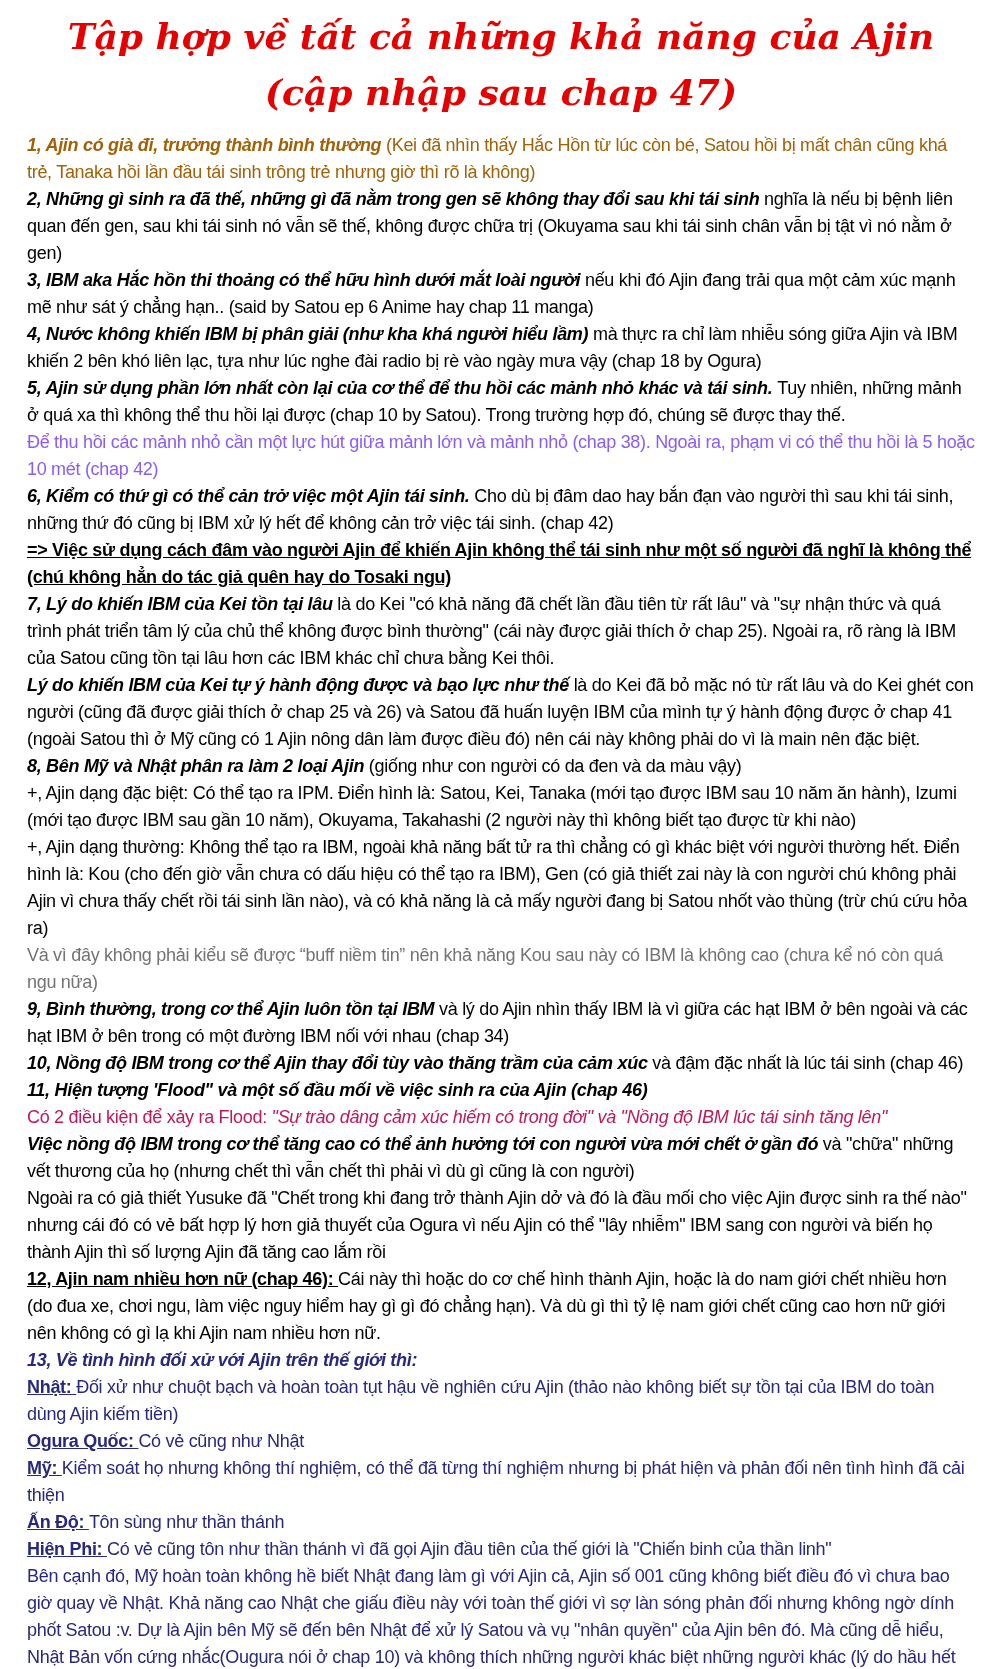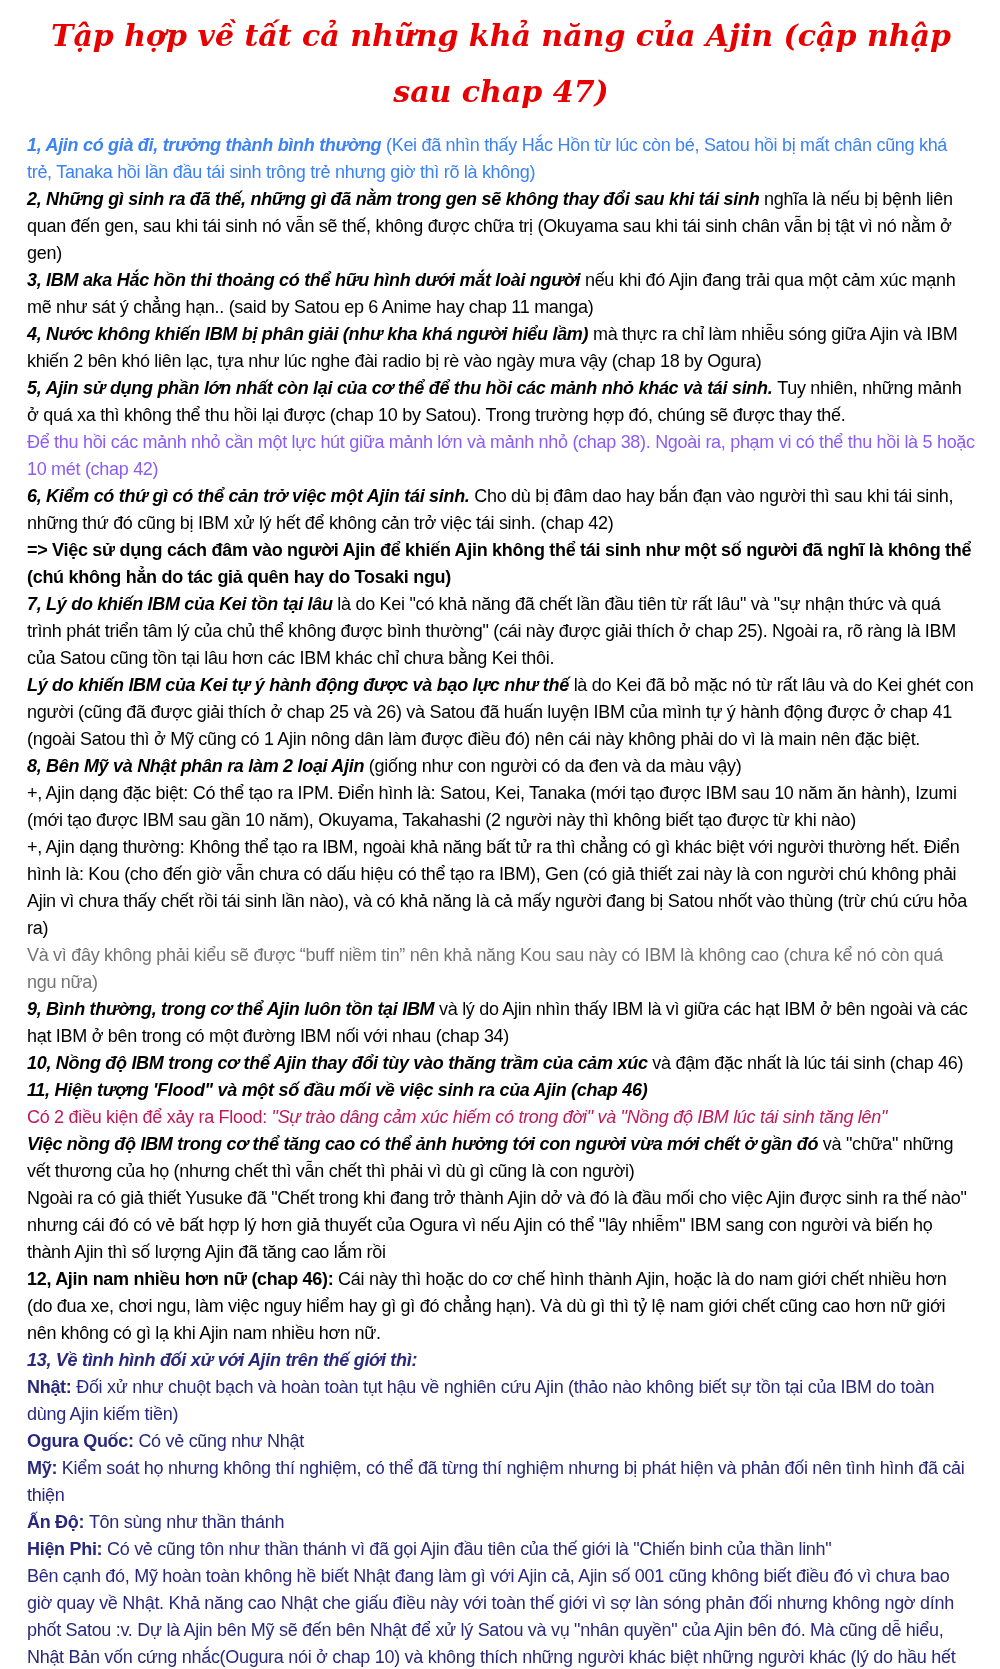--- a/index.html
+++ b/index.html
@@ -12,40 +12,40 @@
     font-family: "Liberation Sans", sans-serif;
     font-size: 18px;
     letter-spacing: -0.3px;
     line-height: 27px;
     color: #000000;
   }
   .title {
     font-family: "DejaVu Serif", serif;
     font-style: italic;
     font-weight: bold;
-    font-size: 30px;
+    font-size: 36px;
     line-height: 56px;
     text-align: center;
     margin: 0 0 12px 0;
     letter-spacing: 0;
   }
   .para { margin: 0; }
   .para.blue { }
   .seg-bi { font-weight: bold; font-style: italic; }
-  .seg-b  { font-weight: bold; }
+  .seg-b  { font-weight: bold; text-decoration: underline; }
   .seg-i  { font-style: italic; }
   .seg-r  { }
 </style>
 </head>
 <body>
 
 <div class="page" style="background: rgb(255, 255, 255);">
   <h1 class="title" style="color: rgb(230, 0, 0);">Tập hợp về tất cả những khả năng của Ajin (cập nhập sau chap 47)</h1>
   <div id="content">
-      <p class="para" style="color: #3b82f6;"><span class="seg-bi">1, Ajin có già đi, trưởng thành bình thường </span><span class="seg-r">(Kei đã nhìn thấy Hắc Hồn từ lúc còn bé, Satou hồi bị mất chân cũng khá trẻ, Tanaka hồi lần đầu tái sinh trông trẻ nhưng giờ thì rõ là không)</span></p>
+      <p class="para" style="color: #a16207;"><span class="seg-bi">1, Ajin có già đi, trưởng thành bình thường </span><span class="seg-r">(Kei đã nhìn thấy Hắc Hồn từ lúc còn bé, Satou hồi bị mất chân cũng khá trẻ, Tanaka hồi lần đầu tái sinh trông trẻ nhưng giờ thì rõ là không)</span></p>
       <p class="para" style="color: rgb(0, 0, 0);"><span class="seg-bi">2, Những gì sinh ra đã thế, những gì đã nằm trong gen sẽ không thay đổi sau khi tái sinh </span><span class="seg-r">nghĩa là nếu bị bệnh liên quan đến gen, sau khi tái sinh nó vẫn sẽ thế, không được chữa trị (Okuyama sau khi tái sinh chân vẫn bị tật vì nó nằm ở gen)</span></p>
       <p class="para" style="color: rgb(0, 0, 0);"><span class="seg-bi">3, IBM aka Hắc hồn thi thoảng có thể hữu hình dưới mắt loài người </span><span class="seg-r">nếu khi đó Ajin đang trải qua một cảm xúc mạnh mẽ như sát ý chẳng hạn.. (said by Satou ep 6 Anime hay chap 11 manga)</span></p>
       <p class="para" style="color: rgb(0, 0, 0);"><span class="seg-bi">4, Nước không khiến IBM bị phân giải (như kha khá người hiểu lầm) </span><span class="seg-r">mà thực ra chỉ làm nhiễu sóng giữa Ajin và IBM khiến 2 bên khó liên lạc, tựa như lúc nghe đài radio bị rè vào ngày mưa vậy (chap 18 by Ogura)</span></p>
       <p class="para" style="color: rgb(0, 0, 0);"><span class="seg-bi">5, Ajin sử dụng phần lớn nhất còn lại của cơ thể để thu hồi các mảnh nhỏ khác và tái sinh. </span><span class="seg-r">Tuy nhiên, những mảnh ở quá xa thì không thể thu hồi lại được (chap 10 by Satou). Trong trường hợp đó, chúng sẽ được thay thế.</span></p>
       <p class="para" style="color: #8b5cf6;"><span class="seg-r">Để thu hồi các mảnh nhỏ cần một lực hút giữa mảnh lớn và mảnh nhỏ (chap 38). Ngoài ra, phạm vi có thể thu hồi là 5 hoặc 10 mét (chap 42)</span></p>
       <p class="para" style="color: rgb(0, 0, 0);"><span class="seg-bi">6, Kiểm có thứ gì có thể cản trở việc một Ajin tái sinh. </span><span class="seg-r">Cho dù bị đâm dao hay bắn đạn vào người thì sau khi tái sinh, những thứ đó cũng bị IBM xử lý hết để không cản trở việc tái sinh. (chap 42)</span></p>
       <p class="para" style="color: rgb(0, 0, 0);"><span class="seg-b">=&gt; Việc sử dụng cách đâm vào người Ajin để khiến Ajin không thể tái sinh như một số người đã nghĩ là không thể (chú không hẳn do tác giả quên hay do Tosaki ngu)</span></p>
       <p class="para" style="color: rgb(0, 0, 0);"><span class="seg-bi">7,  Lý do khiến IBM của Kei tồn tại lâu </span><span class="seg-r">là do Kei "có khả năng đã chết lần đầu tiên từ rất lâu" và "sự nhận thức và quá trình phát triển tâm lý của chủ thể không được bình thường" (cái này được giải thích ở chap 25). Ngoài ra, rõ ràng là IBM của Satou cũng tồn tại lâu hơn các IBM khác chỉ chưa bằng Kei thôi.</span></p>
       <p class="para" style="color: rgb(0, 0, 0);"><span class="seg-bi">Lý do khiến IBM của Kei tự ý hành động được và bạo lực như thế </span><span class="seg-r">là do Kei đã bỏ mặc nó từ rất lâu và do Kei ghét con người (cũng đã được giải thích ở chap 25 và 26) và Satou đã huấn luyện IBM của mình tự ý hành động được ở chap 41 (ngoài Satou thì ở Mỹ cũng có 1 Ajin nông dân làm được điều đó) nên cái này không phải do vì là main nên đặc biệt.</span></p>
       <p class="para" style="color: rgb(0, 0, 0);"><span class="seg-bi">8, Bên Mỹ và Nhật phân ra làm 2 loại Ajin </span><span class="seg-r">(giống như con người có da đen và da màu vậy)</span></p>

